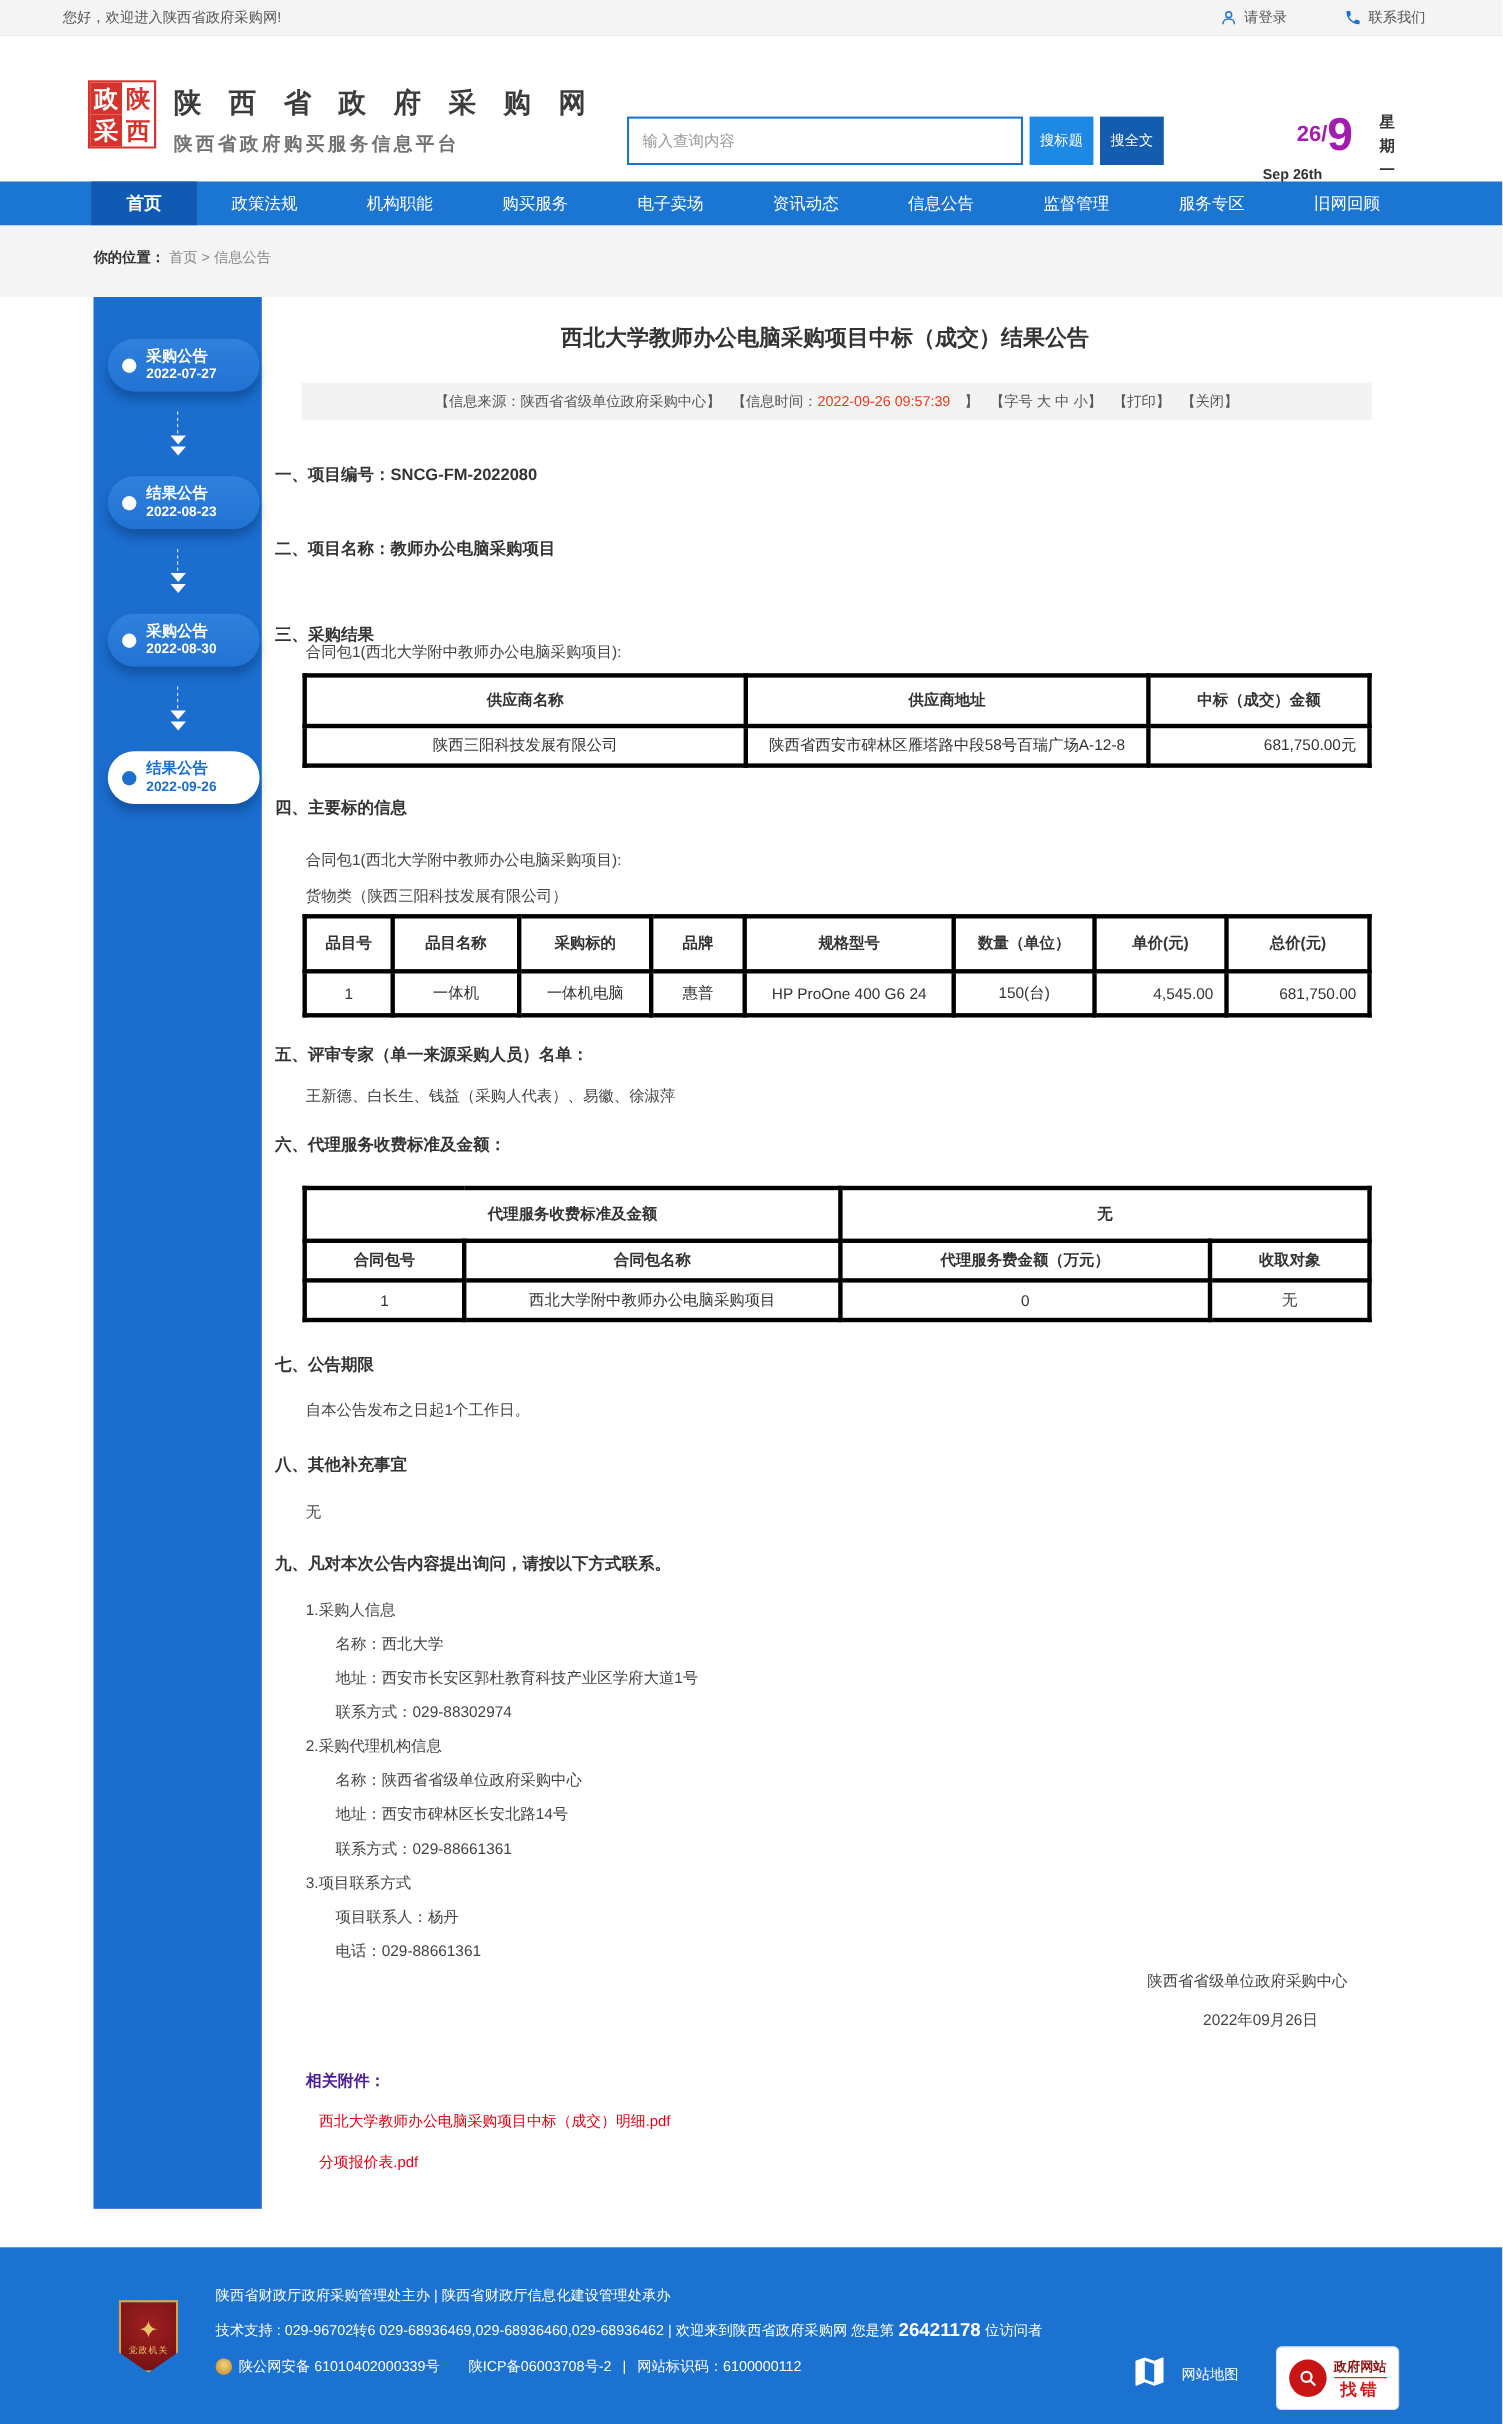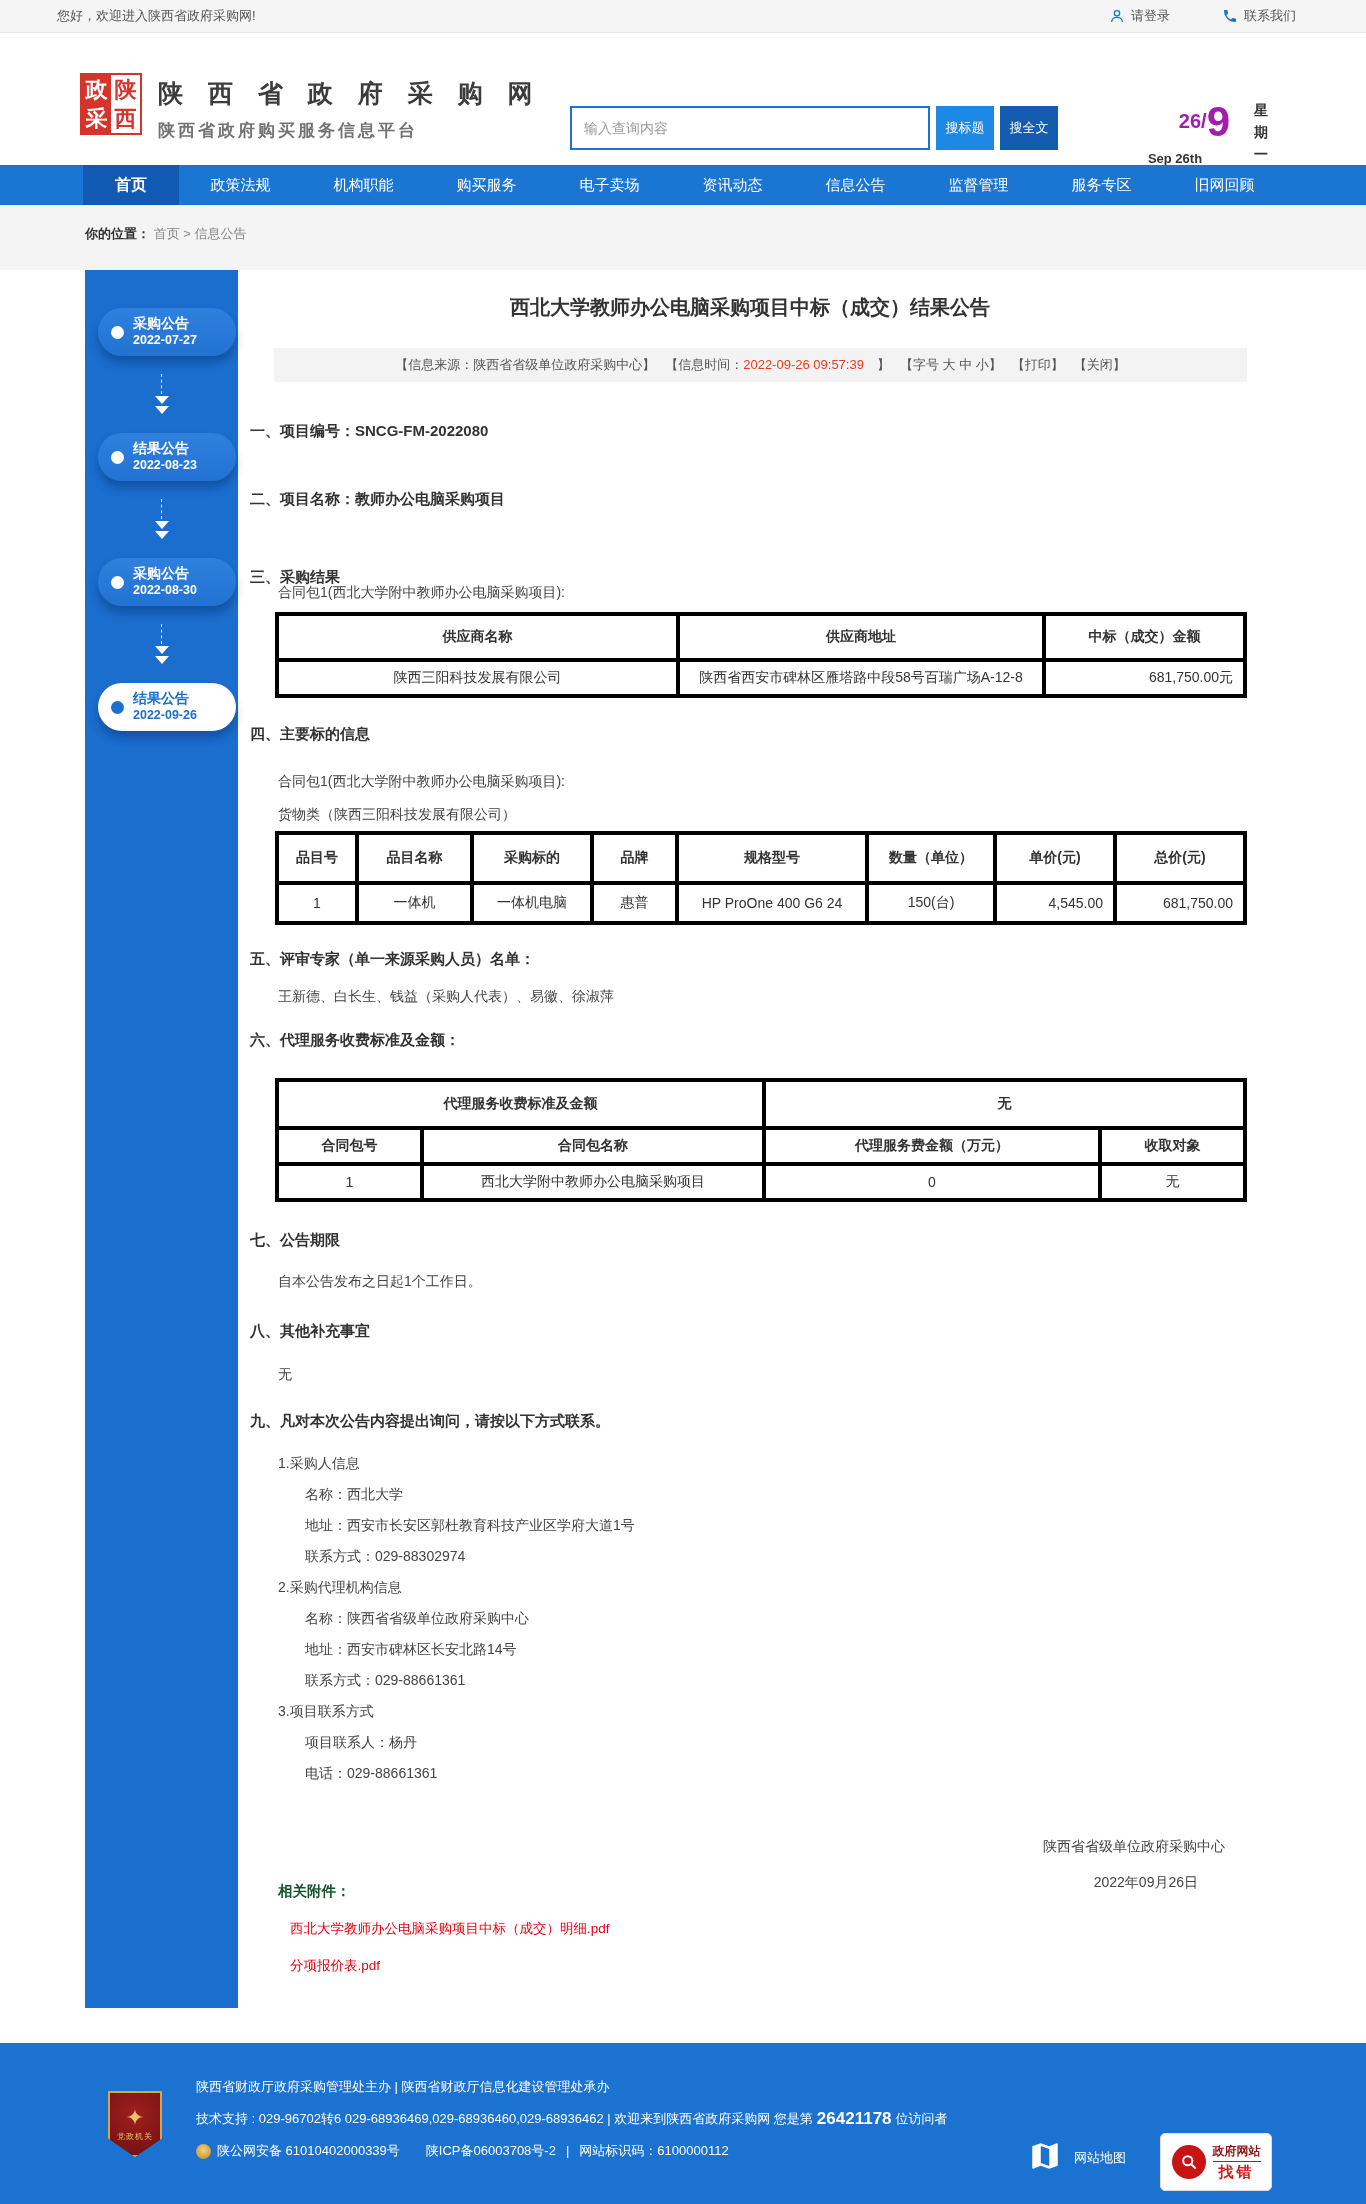--- a/index.html
+++ b/index.html
@@ -67,22 +67,22 @@
   .meta .mbtn { cursor:pointer; }
   .sec { position:absolute; left:0; font-size:15px; font-weight:bold; color:#333; white-space:nowrap; }
   .note { position:absolute; left:28px; font-size:14px; color:#444; white-space:nowrap; }
   .tbl { position:absolute; left:25px; width:968px; border-collapse:collapse; table-layout:fixed; font-size:14px; color:#333; }
   .tbl th, .tbl td { border:4px solid #000000; text-align:center; font-weight:normal; padding:2px 6px; overflow:hidden; }
   .tbl th { font-weight:bold; }
   .tbl .ralign { text-align:right; padding-right:10px; }
   .contact-block { position:absolute; left:0; width:1000px; font-size:14px; color:#444; }
   .cb-title { padding-left:28px; height:31px; line-height:31px; }
   .cb-line { padding-left:55px; height:31px; line-height:31px; }
-  .sig { position:absolute; width:1000px; text-align:right; font-size:14px; color:#444;margin-top:46px; }
-  .attach-title { position:absolute; left:28px; font-size:14.5px; font-weight:bold; color:#14532d; }
+  .sig { position:absolute; width:1000px; text-align:right; font-size:14px; color:#444; }
+  .attach-title { position:absolute; left:28px; font-size:14.5px; font-weight:bold; color:#4c1d95; }
   .attach-link { position:absolute; left:40px; font-size:13.5px; color:#e60012; cursor:pointer; text-decoration:none; display:block; }
 
   
   .footer { position:absolute; top:2043px; left:0; width:1366px; height:161px; background:#1b72d0; color:#fff; }
   .emblem { position:absolute; left:108px; top:48px; width:54px; height:66px; background:radial-gradient(circle at 50% 35%, #a02020, #6e0f12); border:2px solid #d9a448; clip-path:polygon(0 0,100% 0,100% 72%,50% 100%,0 72%); display:flex; flex-direction:column; align-items:center; justify-content:center; }
   .emblem .em-star { color:#e9c268; font-size:22px; line-height:22px; }
   .emblem .em-txt { color:#e9c268; font-size:8px; margin-top:2px; letter-spacing:1px; }
   .f-lines { position:absolute; left:196px; top:36px; font-size:13px; line-height:16px; }
   .f-line { margin-bottom:16px; white-space:nowrap; display:flex; align-items:center; }
   .f-count { font-size:17px; font-weight:bold; padding:0 4px; }

